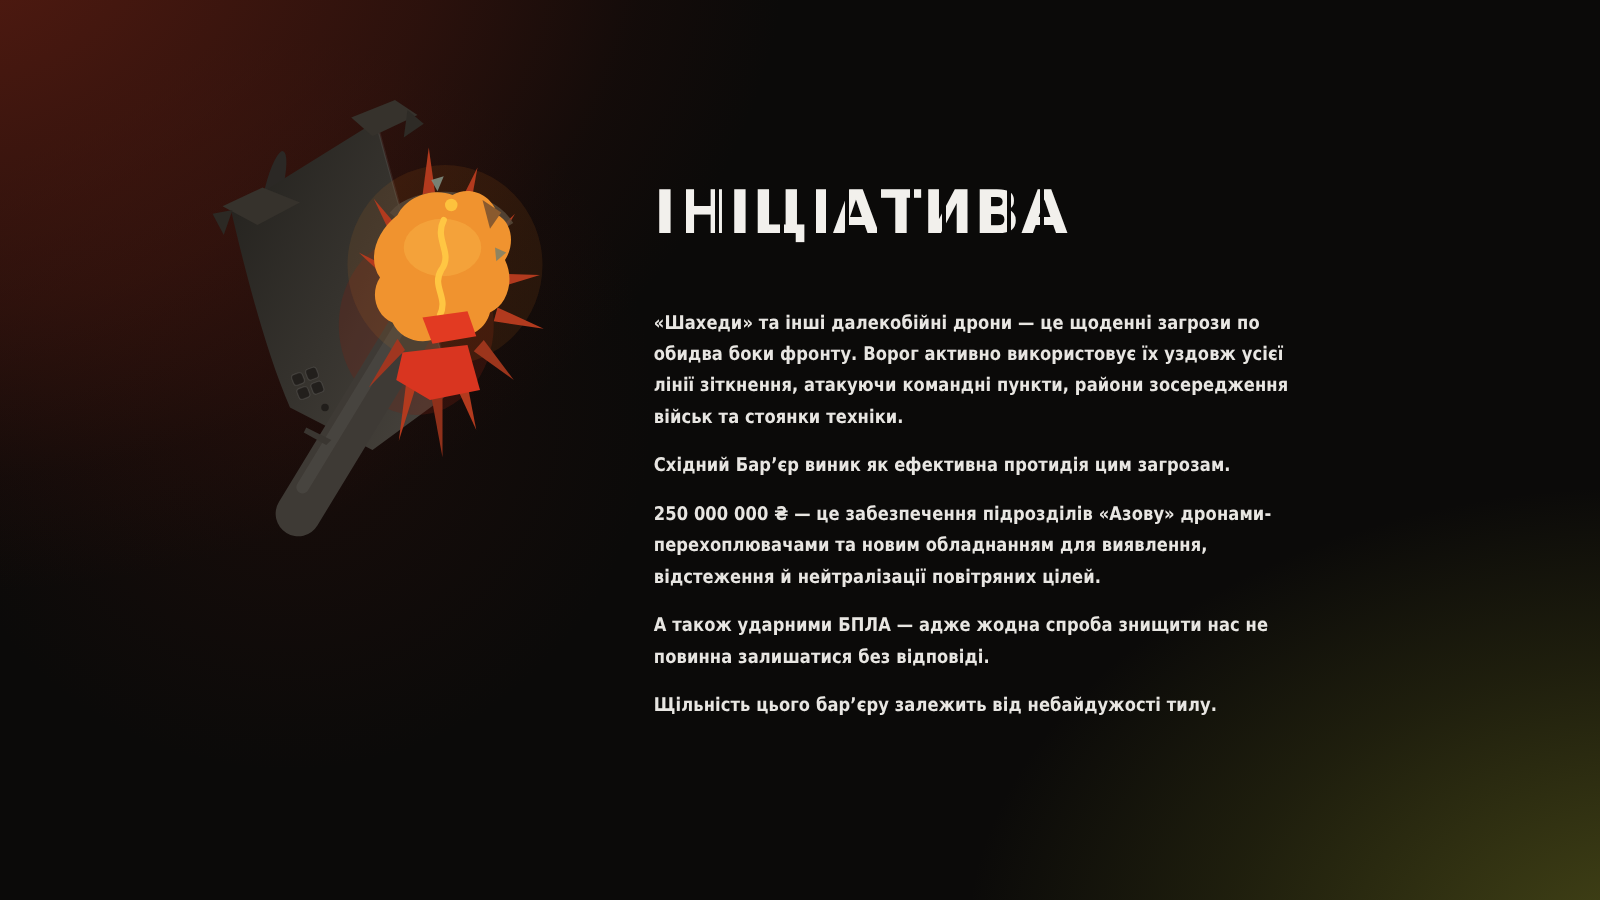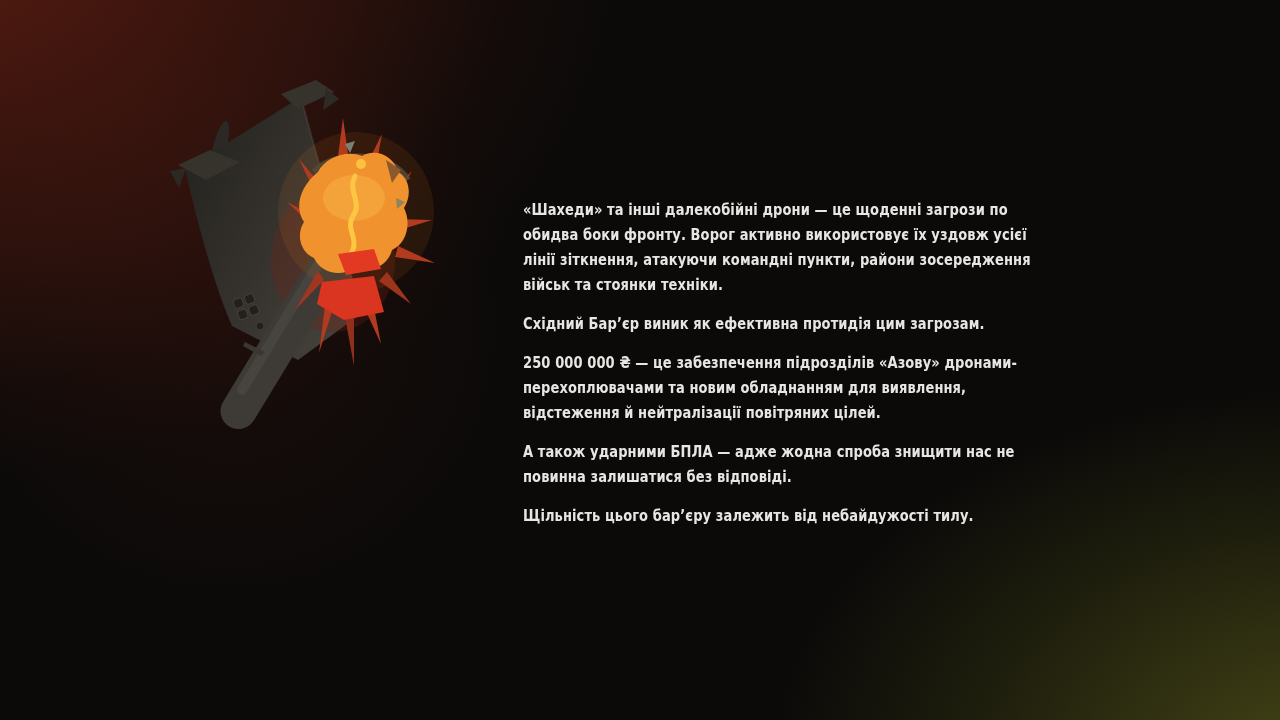--- a/index.html
+++ b/index.html
@@ -119,20 +119,21 @@
         <path d="M207,124 C199,140 215,150 205,164 C197,177 211,186 204,200" fill="none" stroke="#ffc843" stroke-width="5" stroke-linecap="round" opacity=".95"></path>
         <circle cx="213" cy="112" r="5" fill="#fdc23d"></circle>
         <polygon points="190,202 226,197 233,217 198,223" fill="#e23a22"></polygon>
         <polygon points="197,92 207,89 202,101" fill="#7e8d7f" opacity=".9"></polygon>
         <polygon points="248,146 257,150 249,157" fill="#6f7f72" opacity=".75"></polygon>
       </g>
     </svg>
   </figure>
 
   <main class="content">
+    <h1 class="title">ІНІЦІАТИВА</h1>
     <div class="copy">
       <p>«Шахеди» та інші далекобійні дрони — це щоденні загрози по обидва боки фронту. Ворог активно використовує їх уздовж усієї лінії зіткнення, атакуючи командні пункти, райони зосередження військ та стоянки техніки.</p>
       <p>Східний Бар’єр виник як ефективна протидія цим загрозам.</p>
       <p>250 000 000 ₴ — це забезпечення підрозділів «Азову» дронами-перехоплювачами та новим обладнанням для виявлення, відстеження й нейтралізації повітряних цілей.</p>
       <p>А також ударними БПЛА — адже жодна спроба знищити нас не повинна залишатися без відповіді.</p>
       <p>Щільність цього бар’єру залежить від небайдужості тилу.</p>
     </div>
   </main>
 
   <svg class="noise" width="1280" height="720" aria-hidden="true">

